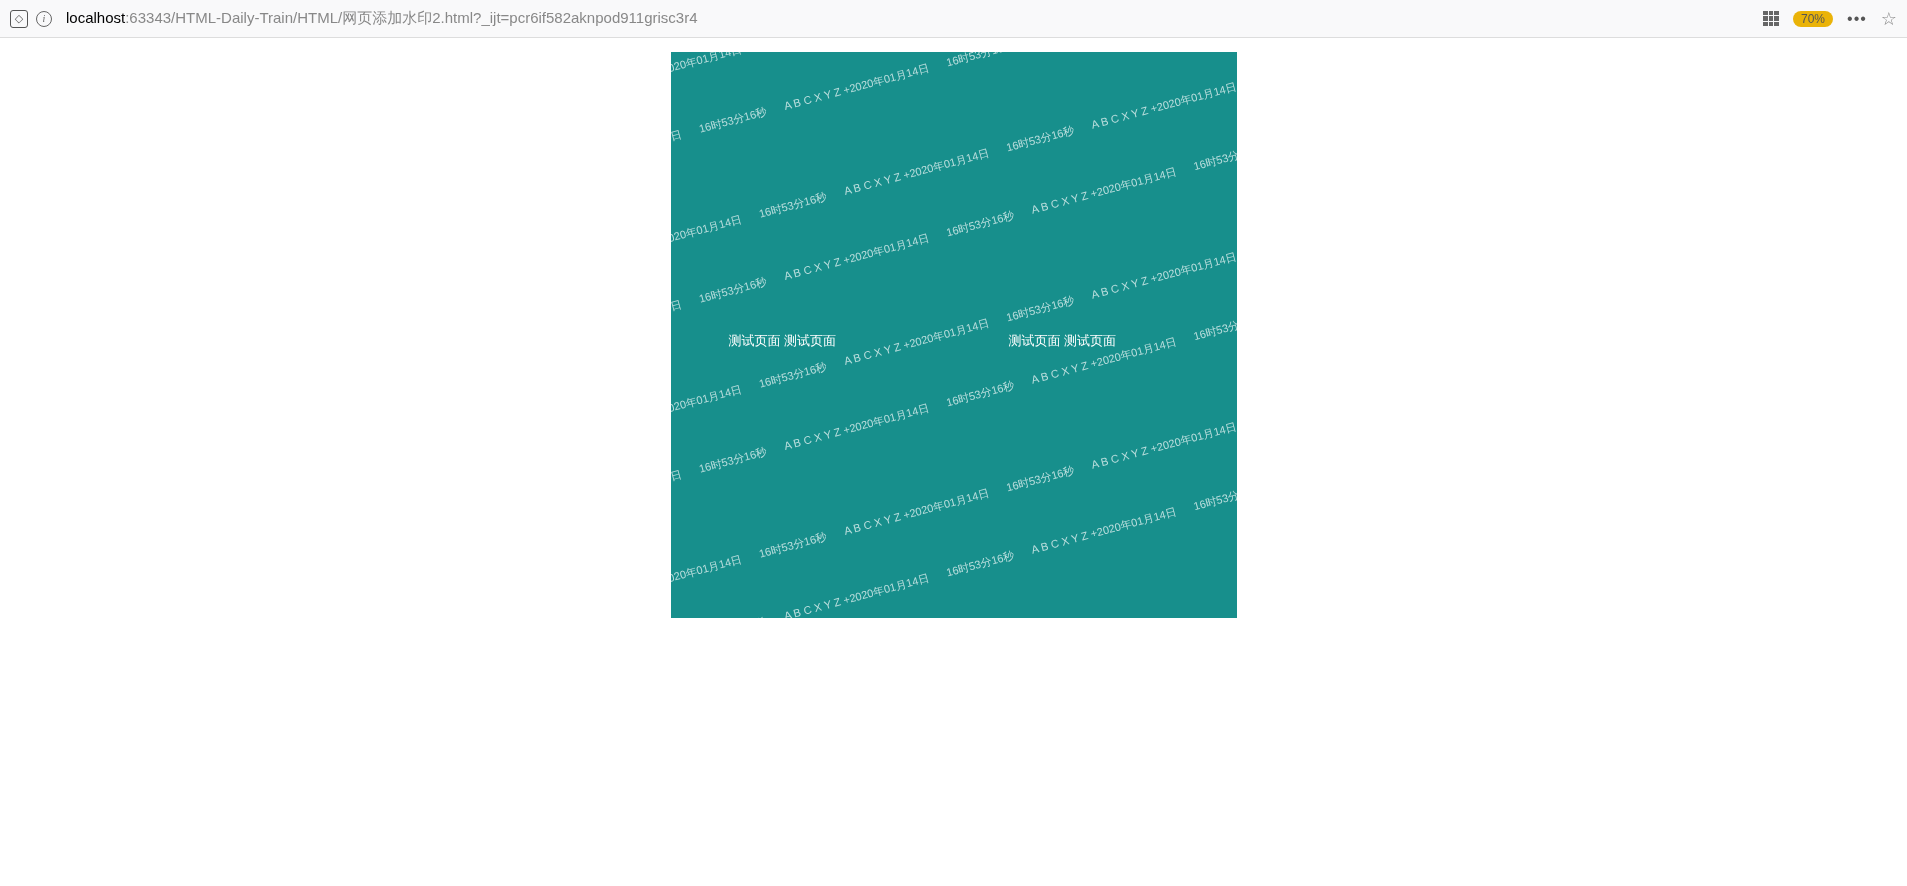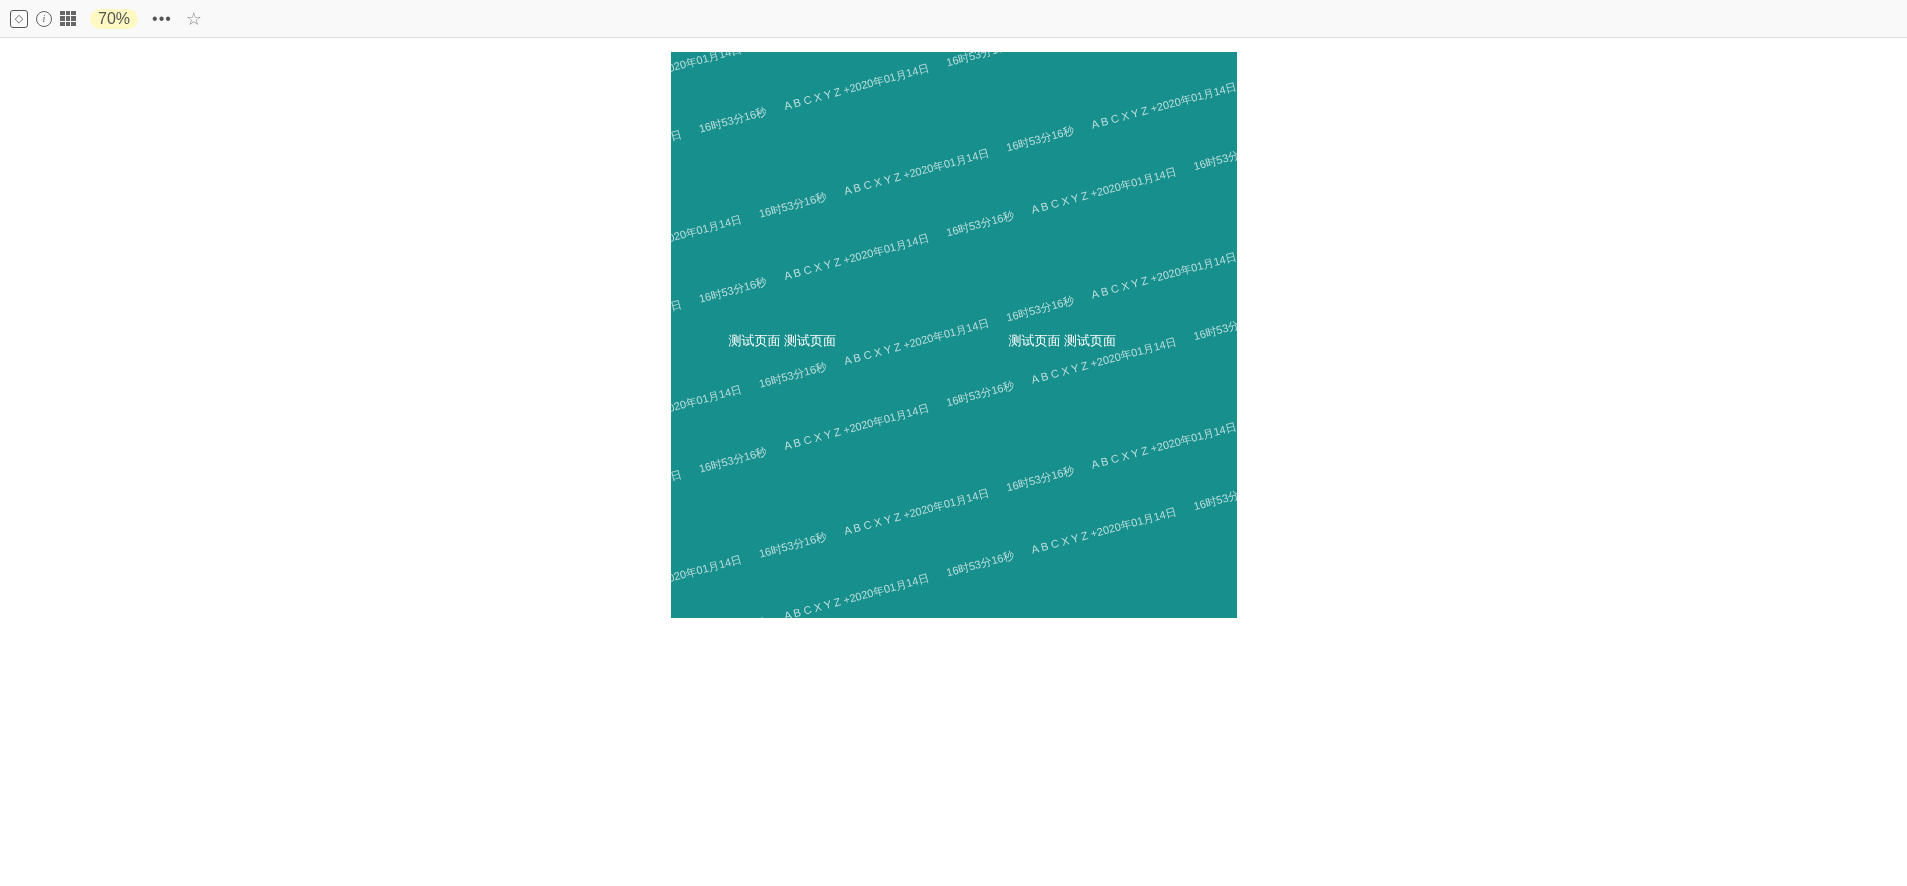--- a/index.html
+++ b/index.html
@@ -63,24 +63,24 @@
       height: 16px;
       display: grid;
       grid-template-columns: repeat(3, 1fr);
       grid-template-rows: repeat(3, 1fr);
       gap: 1px;
     }
     .qr-icon span {
       background: #666;
     }
     .zoom-badge {
-      background: #fef9c3;
+      background: #eab308;
       border-radius: 10px;
       padding: 1px 8px;
-      font-size: 16px;
+      font-size: 12px;
       color: #555;
     }
     .menu-dots {
       color: #555;
       font-size: 16px;
       letter-spacing: 1px;
     }
     .star-icon {
       font-size: 18px;
       color: #888;
@@ -112,20 +112,23 @@
       font-size: 13px;
       font-family: "Microsoft YaHei", sans-serif;
     }
   </style>
 </head>
 <body>
 
 <div class="browser-chrome">
   <div class="shield-icon">◇</div>
   <div class="info-icon">i</div>
+  <div class="url-bar">
+    <span class="host">localhost</span><span>:63343/HTML-Daily-Train/HTML/网页添加水印2.html?_ijt=pcr6if582aknpod911grisc3r4</span>
+  </div>
   <div class="toolbar-right">
     <div class="qr-icon">
       <span></span>
         <span></span>
         <span></span>
       <span></span>
         <span></span>
         <span></span>
       <span></span>
         <span></span>

